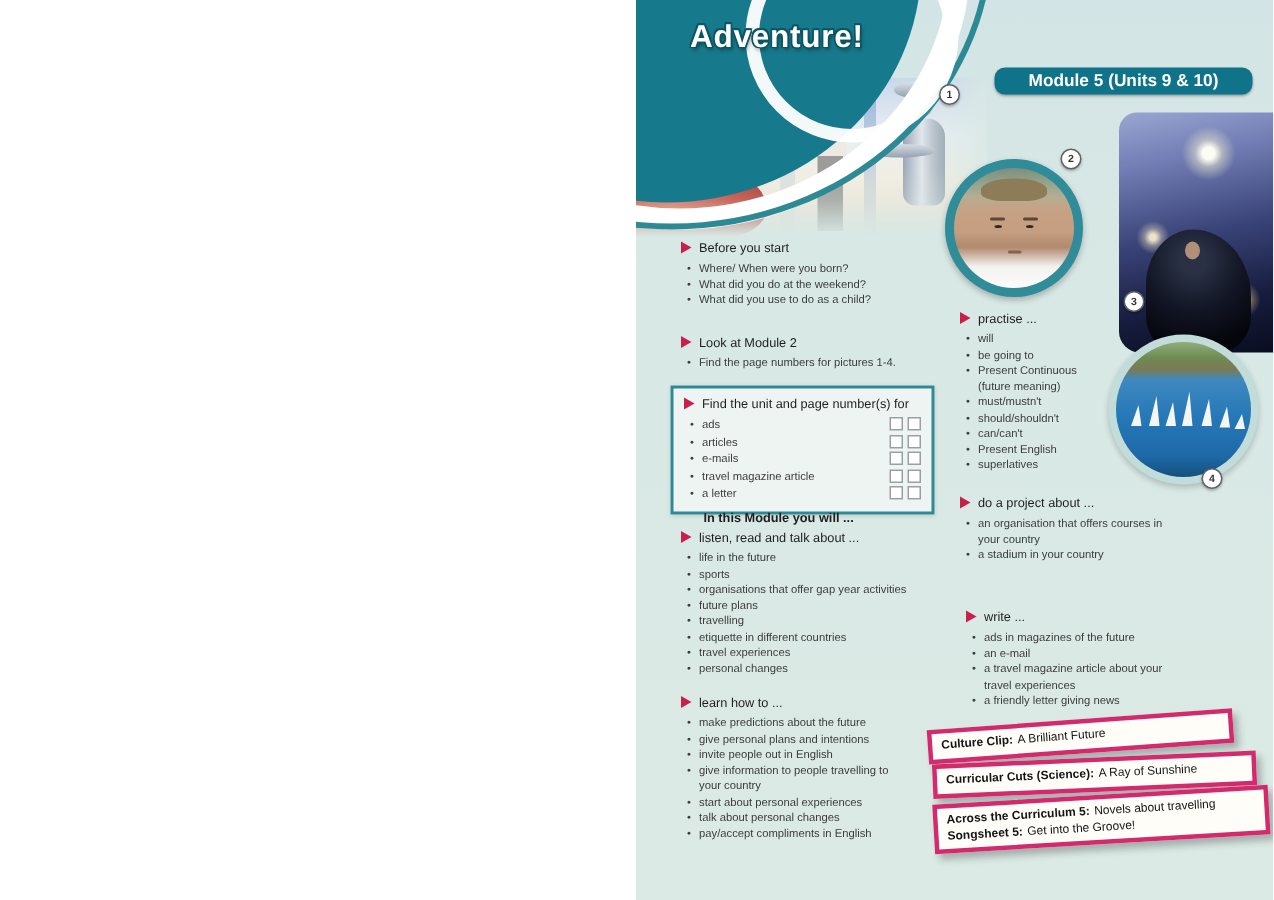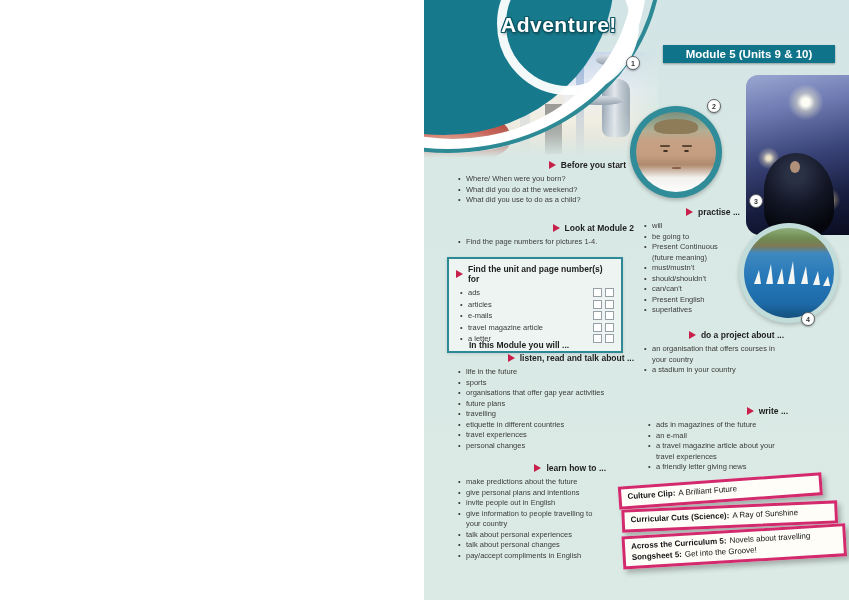--- a/index.html
+++ b/index.html
@@ -65,21 +65,21 @@
   .sl{position:absolute;left:5px;top:5px;width:90px;height:90px;border-radius:50%;overflow:hidden;
     background:linear-gradient(180deg,#8fae7a 0%,#6f8a52 12%,#7d7a55 20%,#3f88bf 28%,#2678b8 55%,#1e6aa8 84%,#14507e 100%);}
   .sail{position:absolute;width:0;height:0;border-left:5px solid transparent;border-right:2px solid transparent;border-bottom:16px solid #f4f6f3;}
 
   .badge{position:absolute;width:12px;height:12px;border-radius:50%;background:#fff;border:1px solid #5f6366;
     display:flex;align-items:center;justify-content:center;font-size:7px;font-weight:bold;color:#333;
     box-shadow:0 1px 2px rgba(0,0,0,.3);z-index:6;}
 
   
   .sec{position:absolute;z-index:5;}
-  .sh{display:flex;align-items:center;gap:5px;font-size:8.5px;font-weight:bold;color:#1e1e1e;margin:0 0 4px 0;line-height:10px;justify-content:flex-end;}
+  .sh{display:flex;align-items:center;gap:5px;font-size:8.5px;font-weight:normal;color:#1e1e1e;margin:0 0 4px 0;line-height:10px;}
   .arrow{width:0;height:0;border-left:7px solid #c8204a;border-top:4px solid transparent;border-bottom:4px solid transparent;flex:0 0 auto;}
   ul.bl-list{margin:0;padding:0 0 0 12px;list-style:none;}
   ul.bl-list li{position:relative;font-size:7.5px;line-height:10.5px;color:#3c3c3c;}
   ul.bl-list li::before{content:"\2022";position:absolute;left:-8px;color:#3c3c3c;}
 
   .find-box{position:absolute;left:23px;top:257px;width:176px;box-sizing:border-box;border:2px solid #2e8996;
     background:#edf4f1;padding:5px 7px 6px 7px;z-index:5;box-shadow:0 1px 3px rgba(0,0,0,.12);}
   .fb-row{display:flex;align-items:center;font-size:7.5px;line-height:11.5px;color:#3c3c3c;padding-left:12px;position:relative;}
   .fb-row::before{content:"\2022";position:absolute;left:4px;color:#3c3c3c;}
   .boxes{margin-left:auto;display:flex;gap:3px;}
@@ -153,22 +153,22 @@
     <div class="badge" style="left:283px;top:99px;">2</div>
     <div class="badge" style="left:325px;top:194px;">3</div>
     <div class="badge" style="left:377px;top:312px;">4</div>
 
     <div class="swirl">
       <div class="teal-blob"></div>
       <div class="white-arc"></div>
       <div class="teal-arc"></div>
       <div class="ring"></div>
     </div>
-    <div class="title" style="z-index:6;position:absolute;margin-left:41px;">Adventure!</div>
-    <div class="module-banner" style="z-index:6;">Module 5 (Units 9 &amp; 10)</div>
+    <div class="title" style="z-index:6;position:absolute;">Adventure!</div>
+    <div class="module-banner" style="z-index:6;border-radius:7px;">Module 5 (Units 9 &amp; 10)</div>
 
     <div class="sec" style="left:30px;top:160px;width:172px;">
       <div class="sh">
         <span class="arrow"></span>
         <span>Before you start</span>
       </div>
       <ul class="bl-list">
 
       <li>Where/ When were you born?</li>
           <li>What did you do at the weekend?</li>
@@ -260,21 +260,21 @@
       <div class="sh">
         <span class="arrow"></span>
         <span>learn how to ...</span>
       </div>
       <ul class="bl-list">
 
       <li>make predictions about the future</li>
           <li>give personal plans and intentions</li>
           <li>invite people out in English</li>
           <li>give information to people travelling to your country</li>
-          <li>talk about personal experiences</li>
+          <li>start about personal experiences</li>
           <li>talk about personal changes</li>
           <li>pay/accept compliments in English</li>
         </ul>
     </div>
 
     <div class="sec" style="left:216px;top:207px;width:100px;">
       <div class="sh">
         <span class="arrow"></span>
         <span>practise ...</span>
       </div>

